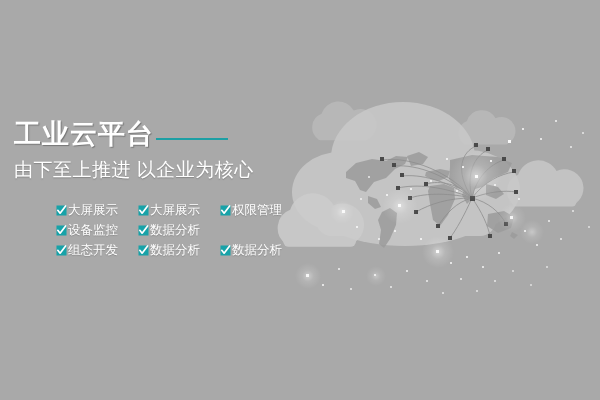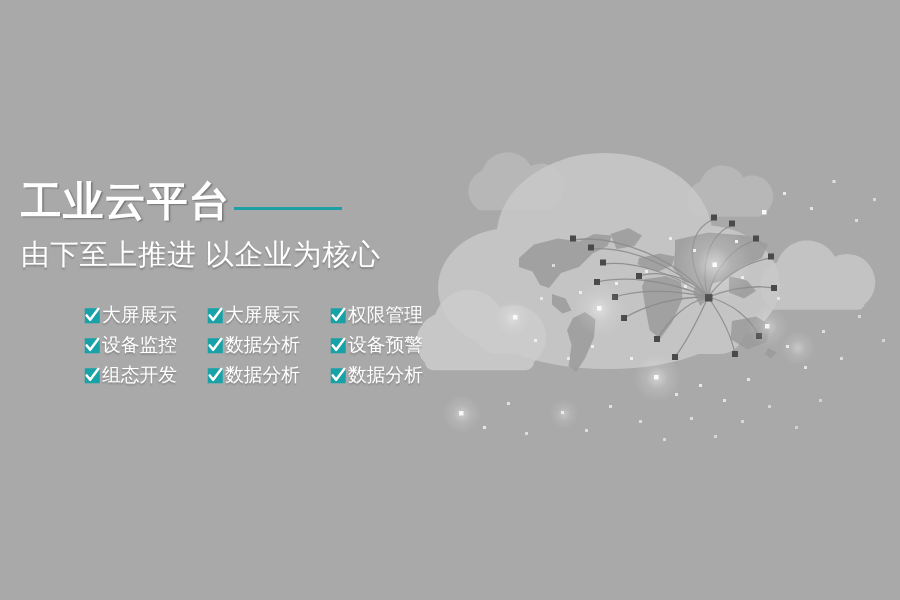--- a/index.html
+++ b/index.html
@@ -334,29 +334,20 @@
       </div>
       <div class="feature-item">
         <span class="check-icon">
           <svg width="11" height="11" viewBox="0 0 11 11" xmlns="http://www.w3.org/2000/svg">
             <rect x="0.5" y="0.5" width="10" height="10" fill="#17a2a8"></rect>
             <path d="M1.8,5.3 L4.1,8.2 L9.6,0.9" fill="none" stroke="#ffffff" stroke-width="1.7" stroke-linecap="round" stroke-linejoin="round"></path>
           </svg>
         </span>
         <span class="feature-label">数据分析</span>
       </div>
-      <div class="feature-item">
-        <span class="check-icon">
-          <svg width="11" height="11" viewBox="0 0 11 11" xmlns="http://www.w3.org/2000/svg">
-            <rect x="0.5" y="0.5" width="10" height="10" fill="#17a2a8"></rect>
-            <path d="M1.8,5.3 L4.1,8.2 L9.6,0.9" fill="none" stroke="#ffffff" stroke-width="1.7" stroke-linecap="round" stroke-linejoin="round"></path>
-          </svg>
-        </span>
-        <span class="feature-label">设备预警</span>
-      </div>
     </div>
 
     <div class="feature-row">
       <div class="feature-item">
         <span class="check-icon">
           <svg width="11" height="11" viewBox="0 0 11 11" xmlns="http://www.w3.org/2000/svg">
             <rect x="0.5" y="0.5" width="10" height="10" fill="#17a2a8"></rect>
             <path d="M1.8,5.3 L4.1,8.2 L9.6,0.9" fill="none" stroke="#ffffff" stroke-width="1.7" stroke-linecap="round" stroke-linejoin="round"></path>
           </svg>
         </span>

